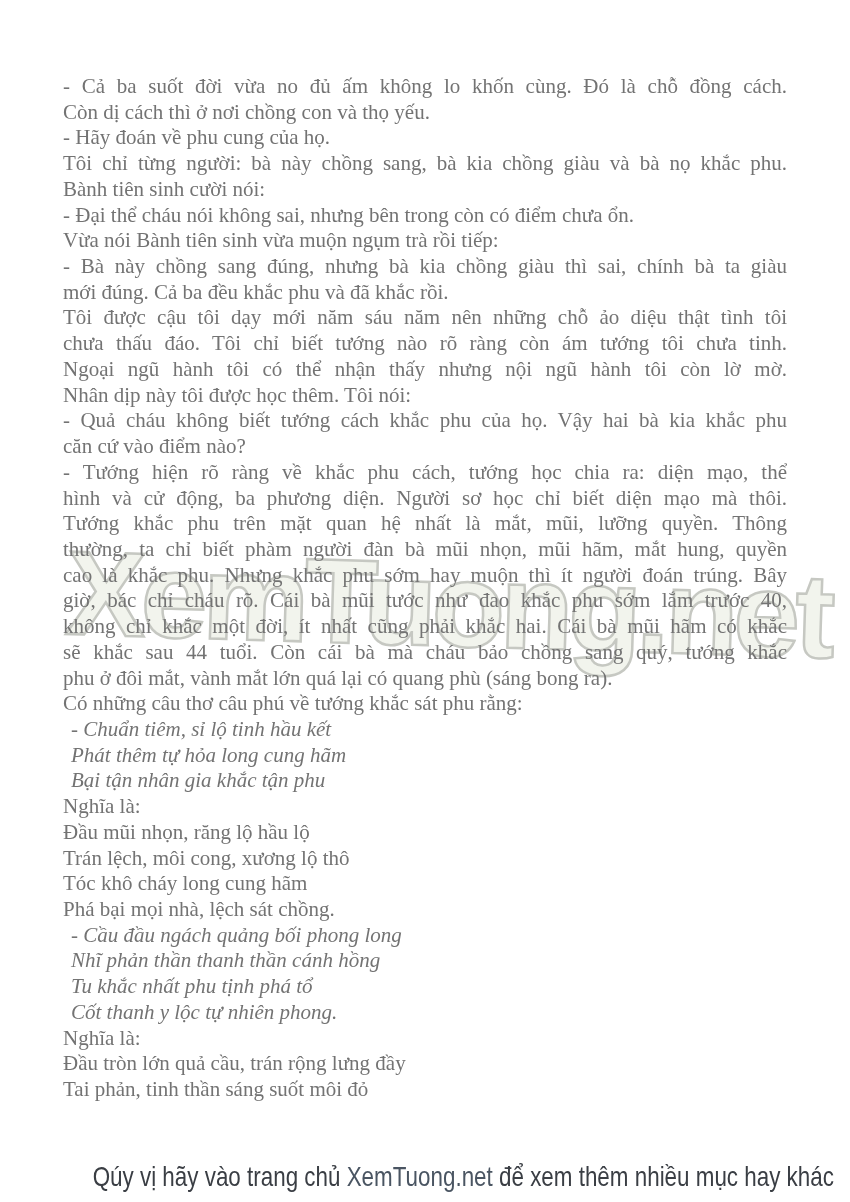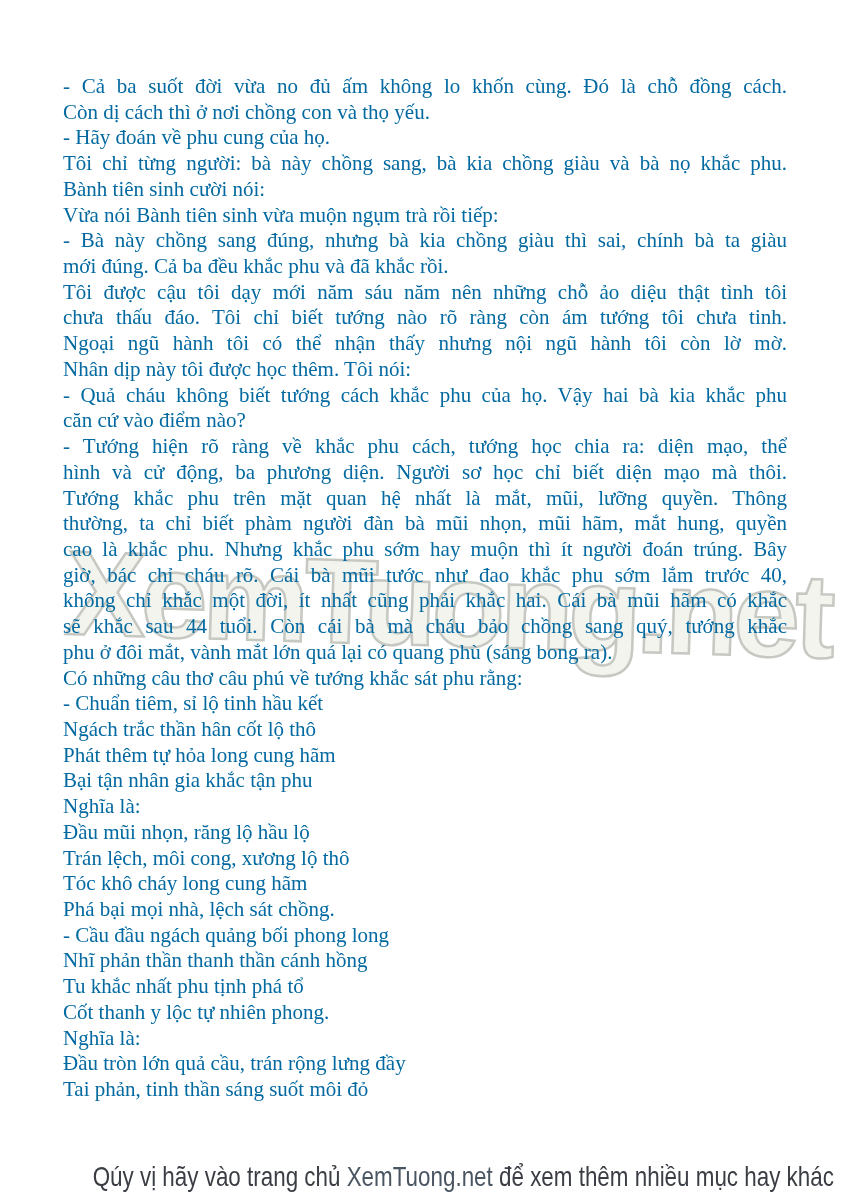--- a/index.html
+++ b/index.html
@@ -55,20 +55,22 @@
     white-space: nowrap;
     overflow: visible;
   }
   .line.justify {
     white-space: normal;
     text-align: justify;
     text-align-last: justify;
     overflow: hidden;
   }
   .line.italic {
+    font-style: italic;
+    margin-left: 8px;
   }
   
   .footer {
     position: absolute;
     left: 0;
     top: 1162px;
     width: 674px;
     text-align: center;
     z-index: 2;
   }
@@ -82,47 +84,47 @@
     line-height: 1.1;
   }
 </style>
 </head>
 <body>
 
 <div class="page">
 
   <div class="watermark" style="color: rgba(241, 243, 236, 0.92); -webkit-text-stroke: 2.5px rgb(198, 200, 194);">XemTuong.net</div>
 
-  <div class="content" style="color: #0369a1;">
+  <div class="content" style="color: #737373;">
       <div class="line justify">- Cả ba suốt đời vừa no đủ ấm không lo khốn cùng. Đó là chỗ đồng cách.</div>
       <div class="line">Còn dị cách thì ở nơi chồng con và thọ yếu.</div>
       <div class="line">- Hãy đoán về phu cung của họ.</div>
       <div class="line justify">Tôi chỉ từng người: bà này chồng sang, bà kia chồng giàu và bà nọ khắc phu.</div>
       <div class="line">Bành tiên sinh cười nói:</div>
+      <div class="line">- Đại thể cháu nói không sai, nhưng bên trong còn có điểm chưa ổn.</div>
       <div class="line">Vừa nói Bành tiên sinh vừa muộn ngụm trà rồi tiếp:</div>
       <div class="line justify">- Bà này chồng sang đúng, nhưng bà kia chồng giàu thì sai, chính bà ta giàu</div>
       <div class="line">mới đúng. Cả ba đều khắc phu và đã khắc rồi.</div>
       <div class="line justify">Tôi được cậu tôi dạy mới năm sáu năm nên những chỗ ảo diệu thật tình tôi</div>
       <div class="line justify">chưa thấu đáo. Tôi chỉ biết tướng nào rõ ràng còn ám tướng tôi chưa tinh.</div>
       <div class="line justify">Ngoại ngũ hành tôi có thể nhận thấy nhưng nội ngũ hành tôi còn lờ mờ.</div>
       <div class="line">Nhân dịp này tôi được học thêm. Tôi nói:</div>
       <div class="line justify">- Quả cháu không biết tướng cách khắc phu của họ. Vậy hai bà kia khắc phu</div>
       <div class="line">căn cứ vào điểm nào?</div>
       <div class="line justify">- Tướng hiện rõ ràng về khắc phu cách, tướng học chia ra: diện mạo, thể</div>
       <div class="line justify">hình và cử động, ba phương diện. Người sơ học chỉ biết diện mạo mà thôi.</div>
       <div class="line justify">Tướng khắc phu trên mặt quan hệ nhất là mắt, mũi, lưỡng quyền. Thông</div>
       <div class="line justify">thường, ta chỉ biết phàm người đàn bà mũi nhọn, mũi hãm, mắt hung, quyền</div>
       <div class="line justify">cao là khắc phu. Nhưng khắc phu sớm hay muộn thì ít người đoán trúng. Bây</div>
       <div class="line justify">giờ, bác chỉ cháu rõ. Cái bà mũi tước như đao khắc phu sớm lắm trước 40,</div>
       <div class="line justify">không chỉ khắc một đời, ít nhất cũng phải khắc hai. Cái bà mũi hãm có khắc</div>
       <div class="line justify">sẽ khắc sau 44 tuổi. Còn cái bà mà cháu bảo chồng sang quý, tướng khắc</div>
       <div class="line">phu ở đôi mắt, vành mắt lớn quá lại có quang phù (sáng bong ra).</div>
       <div class="line">Có những câu thơ câu phú về tướng khắc sát phu rằng:</div>
       <div class="line italic">- Chuẩn tiêm, sỉ lộ tinh hầu kết</div>
-      <div class="line italic">Ngách trắc thần hân cốt lộ thô</div>
       <div class="line italic">Phát thêm tự hỏa long cung hãm</div>
       <div class="line italic">Bại tận nhân gia khắc tận phu</div>
       <div class="line">Nghĩa là:</div>
       <div class="line">Đầu mũi nhọn, răng lộ hầu lộ</div>
       <div class="line">Trán lệch, môi cong, xương lộ thô</div>
       <div class="line">Tóc khô cháy long cung hãm</div>
       <div class="line">Phá bại mọi nhà, lệch sát chồng.</div>
       <div class="line italic">- Cầu đầu ngách quảng bối phong long</div>
       <div class="line italic">Nhĩ phản thần thanh thần cánh hồng</div>
       <div class="line italic">Tu khắc nhất phu tịnh phá tổ</div>

